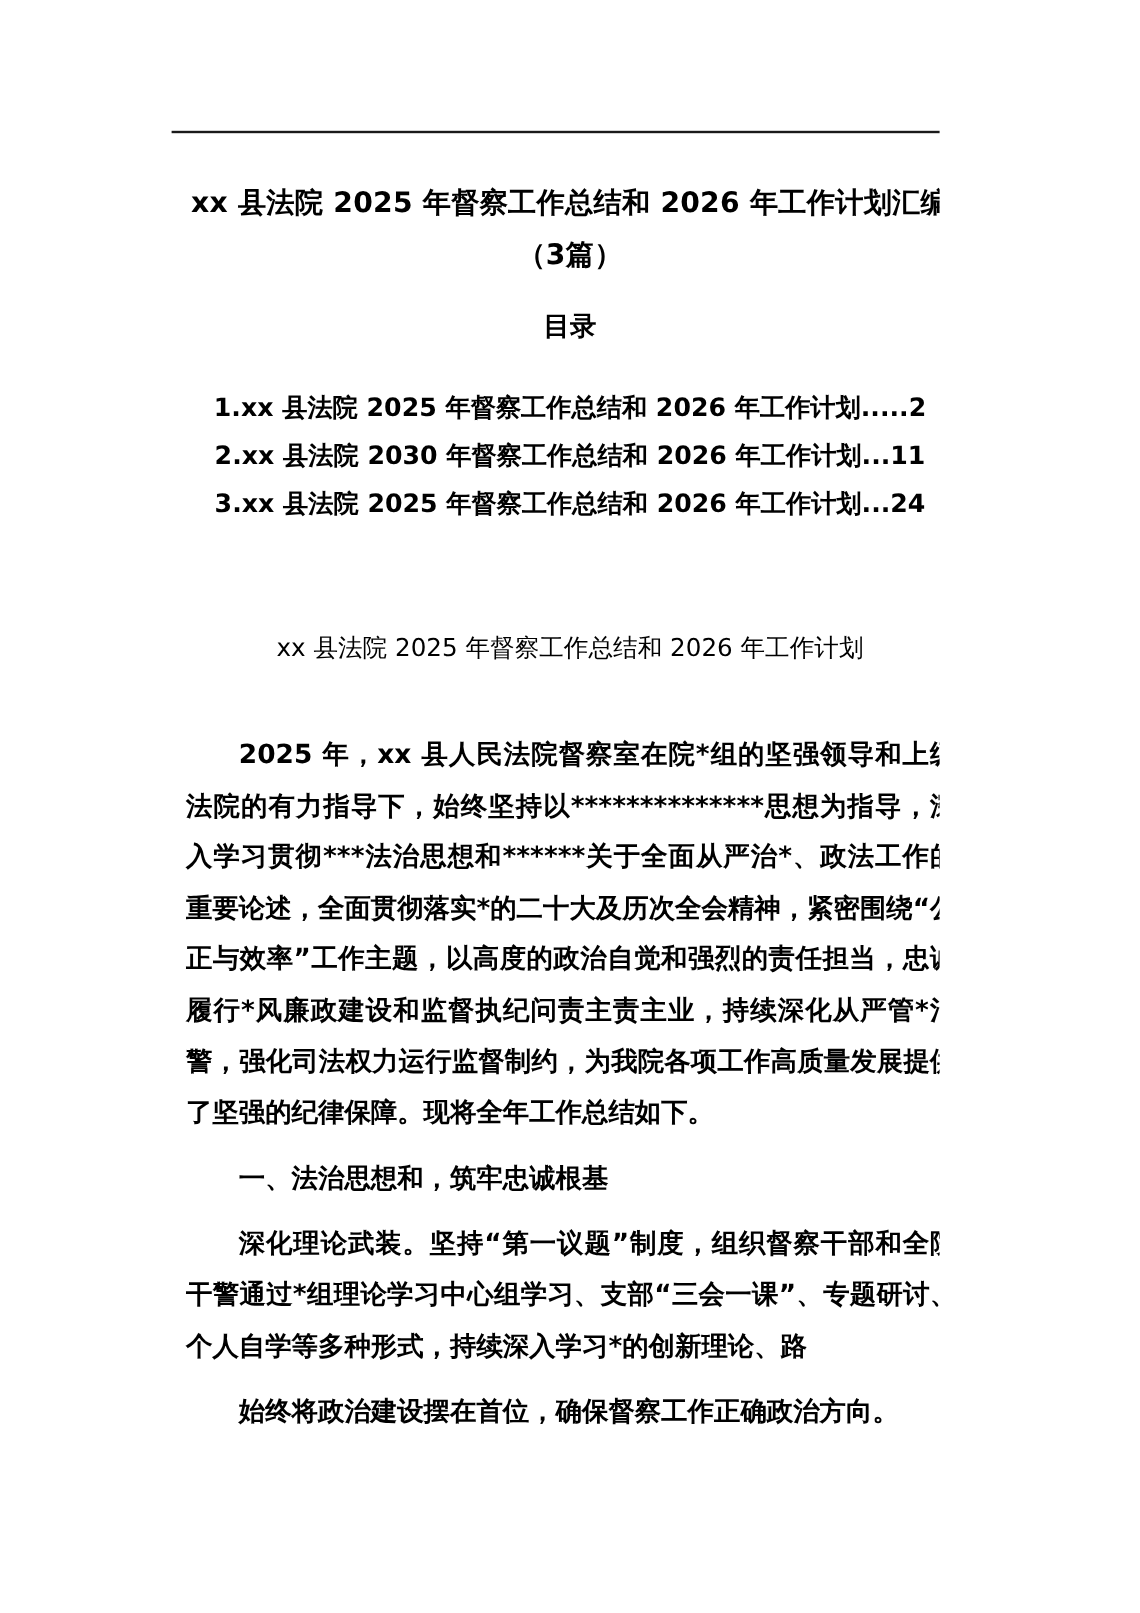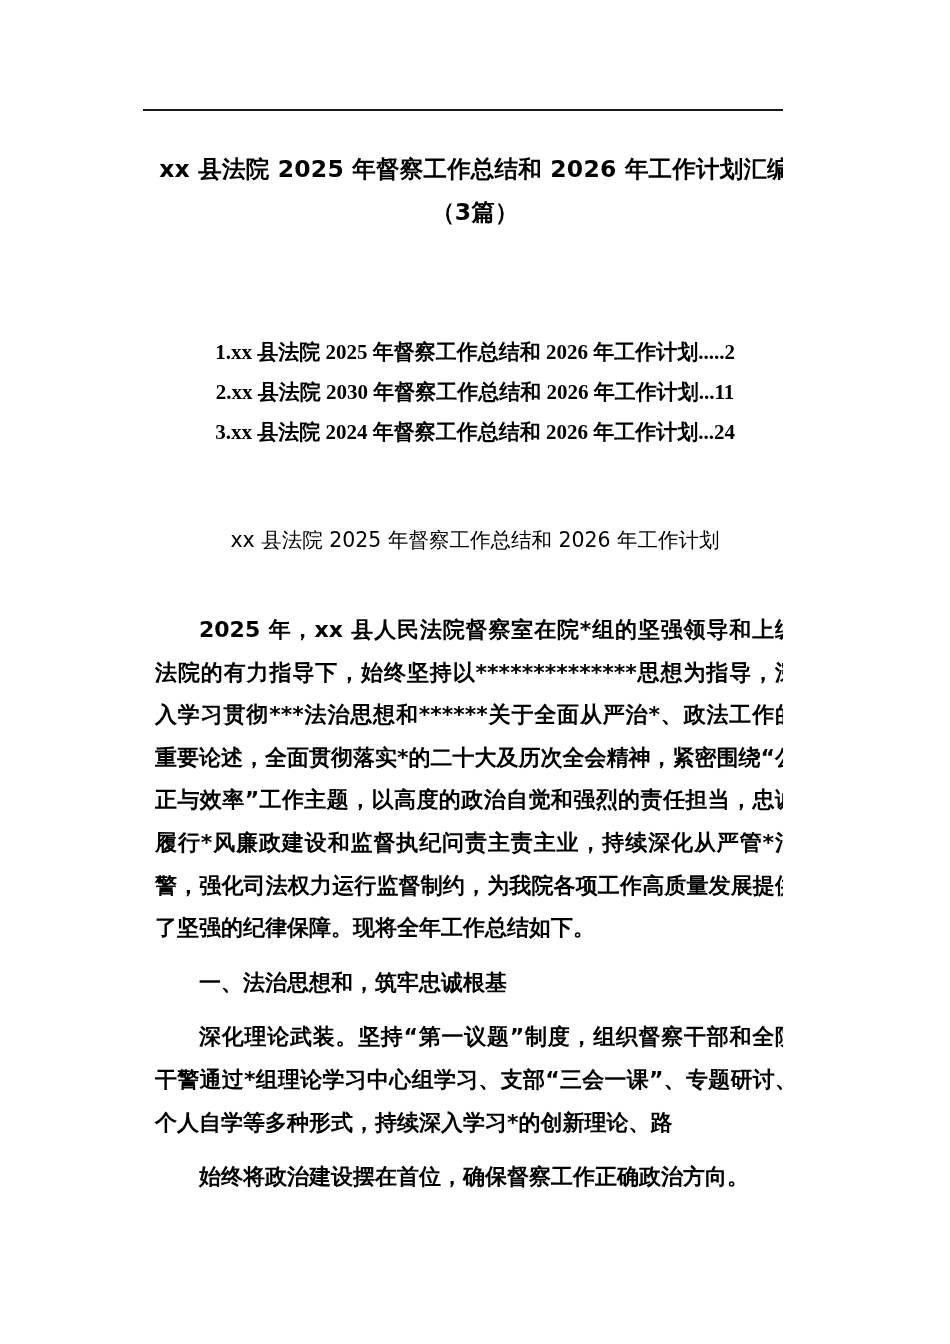--- a/index.html
+++ b/index.html
@@ -44,23 +44,22 @@
     top: 256px;
     width: 664px;
     text-align: center;
     font-size: 22px;
     font-weight: bold;
     line-height: 34px;
   }
   .toc-list {
     position: absolute;
     left: 143px;
-    top: 332px;
+    top: 320px;
     width: 664px;
-    font-family: Liberation Serif, serif;
   }
   .toc-item {
     font-size: 21px;
     font-weight: bold;
     line-height: 40px;
     text-align: center;
     white-space: nowrap;
     letter-spacing: 0px;
   }
   .section-heading {
@@ -98,25 +97,26 @@
 </style>
 </head>
 <body>
 
 <div class="page">
 
   <div class="header-rule"></div>
 
   <div class="doc-title">xx 县法院 2025 年督察工作总结和 2026 年工作计划汇编（3篇）</div>
 
+  <div class="toc-heading">目录</div>
 
   <div class="toc-list">
     <div class="toc-item">1.xx 县法院 2025 年督察工作总结和 2026 年工作计划.....2</div>
     <div class="toc-item">2.xx 县法院 2030 年督察工作总结和 2026 年工作计划...11</div>
-    <div class="toc-item">3.xx 县法院 2024 年督察工作总结和 2026 年工作计划...24</div>
+    <div class="toc-item">3.xx 县法院 2025 年督察工作总结和 2026 年工作计划...24</div>
   </div>
 
   <div class="section-heading">xx 县法院 2025 年督察工作总结和 2026 年工作计划</div>
 
   <div class="body-block">
     <p class="para indent">2025 年，xx 县人民法院督察室在院*组的坚强领导和上级法院的有力指导下，始终坚持以**************思想为指导，深入学习贯彻***法治思想和******关于全面从严治*、政法工作的重要论述，全面贯彻落实*的二十大及历次全会精神，紧密围绕“公正与效率”工作主题，以高度的政治自觉和强烈的责任担当，忠诚履行*风廉政建设和监督执纪问责主责主业，持续深化从严管*治警，强化司法权力运行监督制约，为我院各项工作高质量发展提供了坚强的纪律保障。现将全年工作总结如下。</p>
     <p class="para indent tight">一、法治思想和，筑牢忠诚根基</p>
     <p class="para indent">深化理论武装。坚持“第一议题”制度，组织督察干部和全院干警通过*组理论学习中心组学习、支部“三会一课”、专题研讨、个人自学等多种形式，持续深入学习*的创新理论、路</p>
     <p class="para indent tight">始终将政治建设摆在首位，确保督察工作正确政治方向。</p>
   </div>

